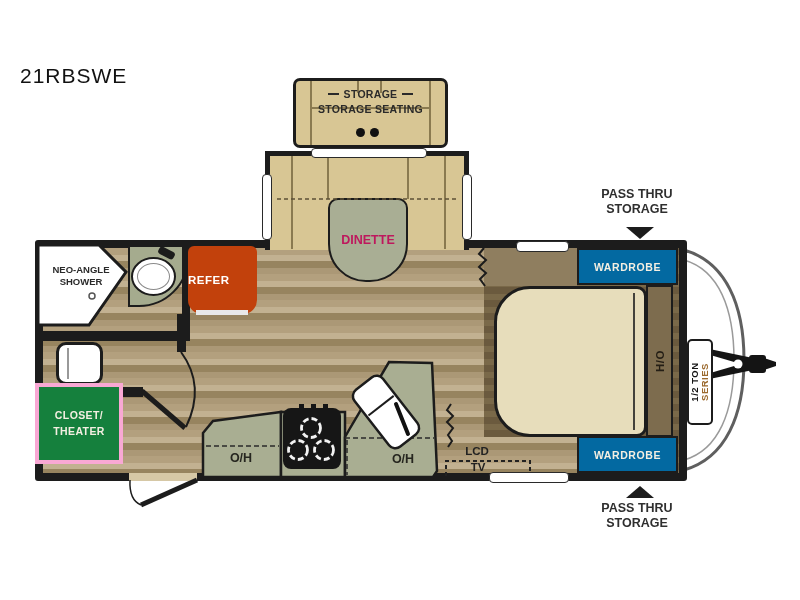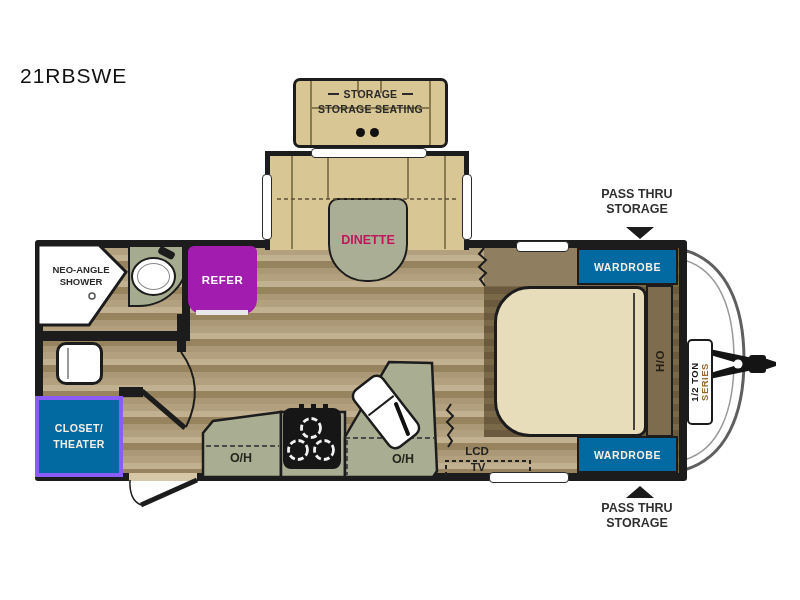--- a/index.html
+++ b/index.html
@@ -70,26 +70,26 @@
   <div class="abs z5" style="left:158px;top:249px;width:17px;height:8px;background:#1c1c1c;border-radius:3px;transform:rotate(28deg);"></div>
   <div class="abs z4" style="left:56px;top:342px;width:47px;height:43px;background:#fff;border:3px solid #1c1c1c;box-sizing:border-box;border-radius:10px;">
     <div class="abs" style="left:8px;top:3px;bottom:3px;width:2px;background:#999;"></div>
   </div>
 
   <div class="wall z4" style="left:35px;top:331px;width:153px;height:10px;"></div>
   <div class="wall z4" style="left:182px;top:240px;width:8px;height:101px;"></div>
   <div class="wall z4" style="left:177px;top:314px;width:9px;height:38px;"></div>
   <div class="wall z4" style="left:119px;top:387px;width:24px;height:10px;"></div>
 
-  <div class="abs z4" style="left:188px;top:246px;width:69px;height:68px;background:#a21caf;border-radius:6px 6px 14px 14px;display:flex;align-items:center;justify-content:center;">
+  <div class="abs z4" style="left:188px;top:246px;width:69px;height:68px;background:#c2410c;border-radius:6px 6px 14px 14px;display:flex;align-items:center;justify-content:flex-start;">
     <span style="color:#fff;font-weight:bold;font-size:11.5px;letter-spacing:.5px;">REFER</span>
     </div>
   <div class="abs z4" style="left:196px;top:310px;width:52px;height:5px;background:#e8e8e8;"></div>
 
-  <div class="abs z4" style="left:35px;top:396px;width:88px;height:81px;background:#0369a1;border:4px solid #8b5cf6;box-sizing:border-box;display:flex;flex-direction:column;align-items:center;justify-content:center;color:#f4efe2;font-weight:bold;font-size:10.5px;line-height:1.45;letter-spacing:.4px;">
+  <div class="abs z4" style="left:35px;top:383px;width:88px;height:81px;background:#15803d;border:4px solid #f9a8d4;box-sizing:border-box;display:flex;flex-direction:column;align-items:center;justify-content:center;color:#f4efe2;font-weight:bold;font-size:10.5px;line-height:1.45;letter-spacing:.4px;">
     <span>CLOSET/</span>
     <span>THEATER</span>
     </div>
 
   <div class="abs z4" style="left:283px;top:408px;width:58px;height:61px;background:#161616;border-radius:8px;">
     <div class="abs" style="left:16px;top:-4px;width:5px;height:4px;background:#161616;"></div>
     <div class="abs" style="left:28px;top:-4px;width:5px;height:4px;background:#161616;"></div>
     <div class="abs" style="left:40px;top:-4px;width:5px;height:4px;background:#161616;"></div>
   </div>
 

